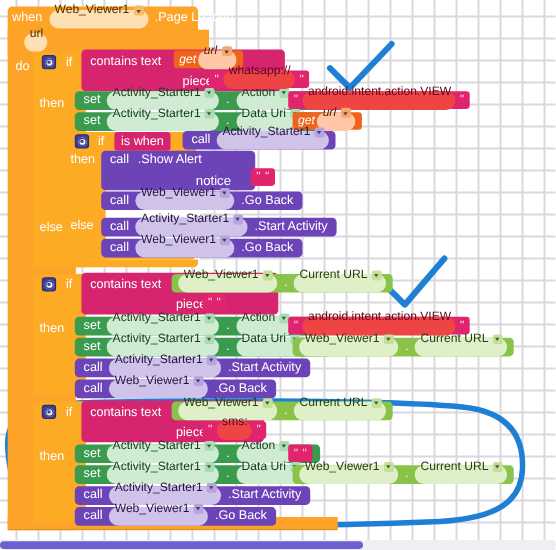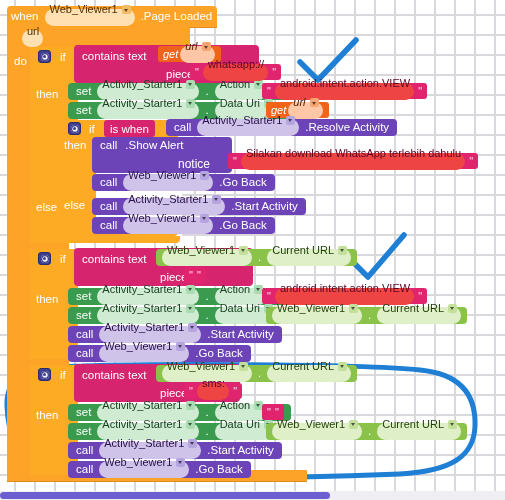--- a/index.html
+++ b/index.html
@@ -105,21 +105,21 @@
             background:#6c5fd0; border-radius:4px; }
 
   
   #anno { position:absolute; inset:0; pointer-events:none; }
 </style>
 </head>
 <body>
 
 <div id="canvas">
 
-  <div class="blk c-event abs" style="left:7px; top:6px; width:210px; height:22px; border-radius:4px 4px 0 0; z-index:1;">
+  <div class="blk c-event abs" style="left:7px; top:6px; width:173px; height:22px; border-radius:4px 4px 0 0; z-index:1;">
     <span class="kw">when</span>
     <span class="field f-event">
       <span>Web_Viewer1</span>
       <i class="caret"></i>
     </span>
     <span class="kw">.Page Loaded</span>
   </div>
 
   <div class="abs c-event" style="left:7px; top:27px; width:183px; height:24px; z-index:1;"></div>
   <div class="abs c-event" style="left:7px; top:27px; width:62px; height:455px; z-index:1;"></div>
@@ -222,34 +222,30 @@
   <div class="abs c-text" style="left:104px; top:120px; height:17px; display:flex; align-items:center; padding:0 6px; border-radius:3px; z-index:8;">
     <span style="color:#fff;font-size:11.5px;">is when</span>
   </div>
 
   <div class="blk c-call" style="left:166px; top:119px; height:17px; padding:0 4px; z-index:8;">
     <span class="kw">call</span>
     <span class="field f-call">
         <span>Activity_Starter1</span>
         <i class="caret"></i>
       </span>
-    <span class="kw">.Resolve Activity</span>
   </div>
 
   <div class="abs c-call" style="left:92px; top:137px; width:140px; height:36px; border-radius:4px; z-index:8;"></div>
   <div class="blk" style="left:96px; top:138px; height:16px; z-index:9;">
     <span class="kw">call</span>
     <span class="kw">.Show Alert</span>
   </div>
   <span class="abs" style="left:178px; top:157px; color:#fff; font-size:12px; z-index:9;">notice</span>
   <div class="abs c-textpink" style="left:228px; top:153px; height:16px; display:flex; align-items:center; padding:0 3px; border-radius:3px; z-index:9;">
     <span class="txtq">"</span>
-    <span class="field f-text">
-        <span>Silakan download WhatsApp terlebih dahulu</span>
-      </span>
     <span class="txtq">"</span>
   </div>
 
   <div class="blk c-call" style="left:92px; top:174px; height:17px; padding:0 4px; z-index:8;">
     <span class="kw">call</span>
     <span class="field f-call">
         <span>Web_Viewer1</span>
         <i class="caret"></i>
       </span>
     <span class="kw">.Go Back</span>

